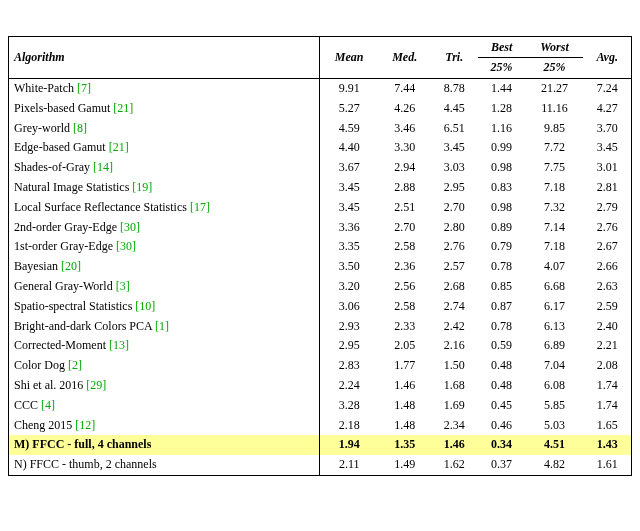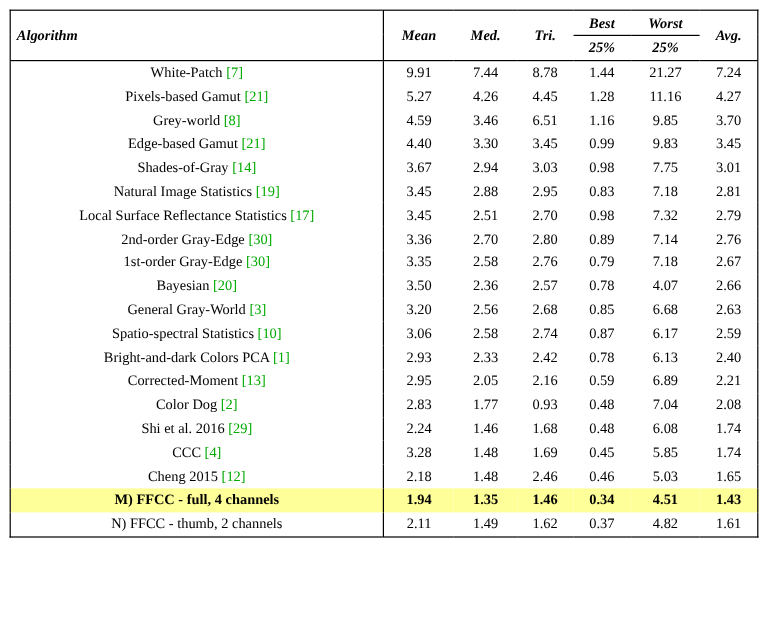--- a/index.html
+++ b/index.html
@@ -9,20 +9,21 @@
       background: #fff;
       width: 640px;
       min-height: 531px;
       display: flex;
       align-items: flex-start;
       justify-content: center;
       padding: 8px;
     }
     .table-container {
       width: 100%;
+      margin-top: 28px;
     }
     table {
       width: 100%;
       border-collapse: collapse;
       border: 1.5px solid #000;
     }
     th, td {
       padding: 1.5px 5px;
       line-height: 1.4;
     }
@@ -31,21 +32,21 @@
       border-bottom: 1.5px solid #000;
       font-weight: bold;
       font-style: italic;
     }
     th.algo-header {
       text-align: left;
       border-right: 1.5px solid #000;
     }
     td.algo-cell {
       border-right: 1.5px solid #000;
-      text-align: center;
+      text-align: left;
     }
     td.num-cell {
       text-align: center;
     }
     .green-ref {
       color: #00aa00;
     }
     tr.highlighted {
       background-color: #ffff99;
       padding-left: 10px;
@@ -104,21 +105,21 @@
           <td class="num-cell">1.16</td>
           <td class="num-cell">9.85</td>
           <td class="num-cell">3.70</td>
         </tr>
         <tr>
           <td class="algo-cell">Edge-based Gamut <span class="green-ref">[21]</span></td>
           <td class="num-cell">4.40</td>
           <td class="num-cell">3.30</td>
           <td class="num-cell">3.45</td>
           <td class="num-cell">0.99</td>
-          <td class="num-cell">9.83</td>
+          <td class="num-cell">7.72</td>
           <td class="num-cell">3.45</td>
         </tr>
         <tr>
           <td class="algo-cell">Shades-of-Gray <span class="green-ref">[14]</span></td>
           <td class="num-cell">3.67</td>
           <td class="num-cell">2.94</td>
           <td class="num-cell">3.03</td>
           <td class="num-cell">0.98</td>
           <td class="num-cell">7.75</td>
           <td class="num-cell">3.01</td>
@@ -201,21 +202,21 @@
           <td class="num-cell">2.05</td>
           <td class="num-cell">2.16</td>
           <td class="num-cell">0.59</td>
           <td class="num-cell">6.89</td>
           <td class="num-cell">2.21</td>
         </tr>
         <tr>
           <td class="algo-cell">Color Dog <span class="green-ref">[2]</span></td>
           <td class="num-cell">2.83</td>
           <td class="num-cell">1.77</td>
-          <td class="num-cell">0.93</td>
+          <td class="num-cell">1.50</td>
           <td class="num-cell">0.48</td>
           <td class="num-cell">7.04</td>
           <td class="num-cell">2.08</td>
         </tr>
         <tr>
           <td class="algo-cell">Shi et al.  2016 <span class="green-ref">[29]</span></td>
           <td class="num-cell">2.24</td>
           <td class="num-cell">1.46</td>
           <td class="num-cell">1.68</td>
           <td class="num-cell">0.48</td>
@@ -228,21 +229,21 @@
           <td class="num-cell">1.48</td>
           <td class="num-cell">1.69</td>
           <td class="num-cell">0.45</td>
           <td class="num-cell">5.85</td>
           <td class="num-cell">1.74</td>
         </tr>
         <tr>
           <td class="algo-cell">Cheng 2015 <span class="green-ref">[12]</span></td>
           <td class="num-cell">2.18</td>
           <td class="num-cell">1.48</td>
-          <td class="num-cell">2.46</td>
+          <td class="num-cell">2.34</td>
           <td class="num-cell">0.46</td>
           <td class="num-cell">5.03</td>
           <td class="num-cell">1.65</td>
         </tr>
         <tr class="highlighted">
           <td class="algo-cell">M) FFCC - full, 4 channels</td>
           <td class="num-cell">1.94</td>
           <td class="num-cell">1.35</td>
           <td class="num-cell">1.46</td>
           <td class="num-cell">0.34</td>

